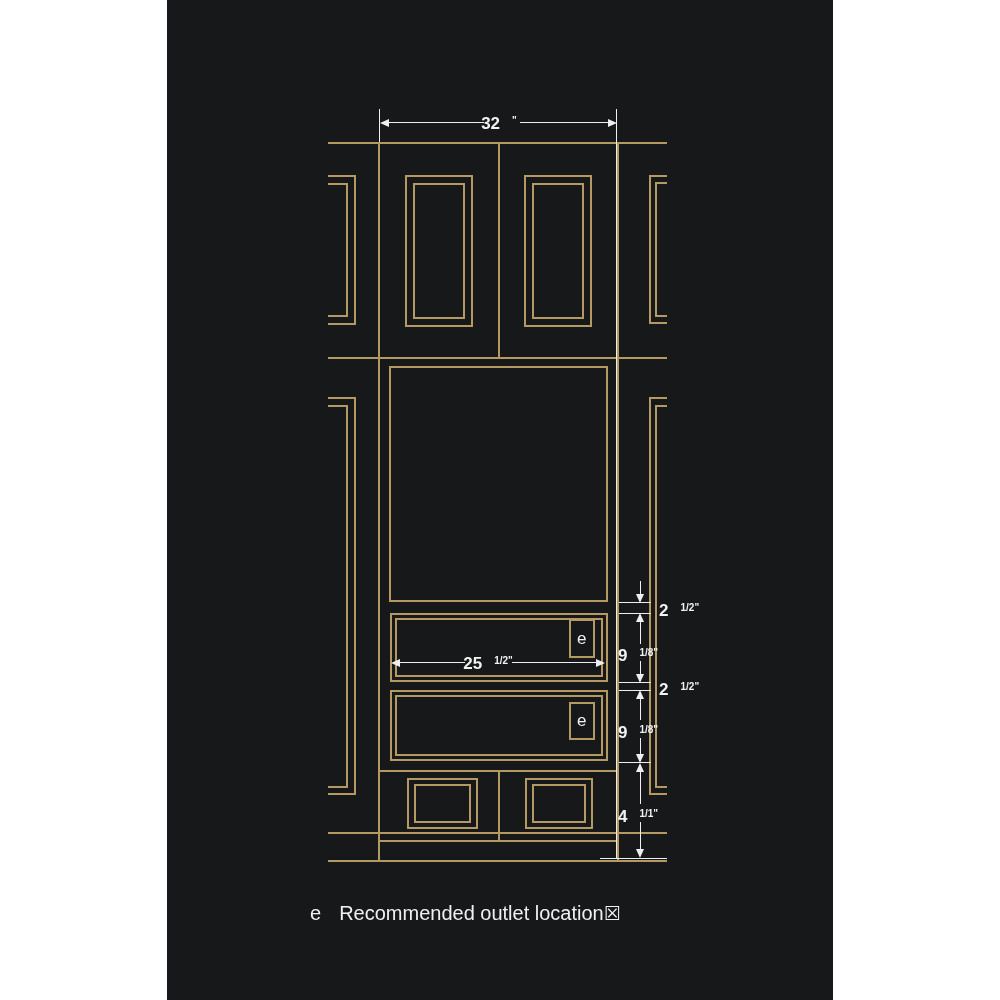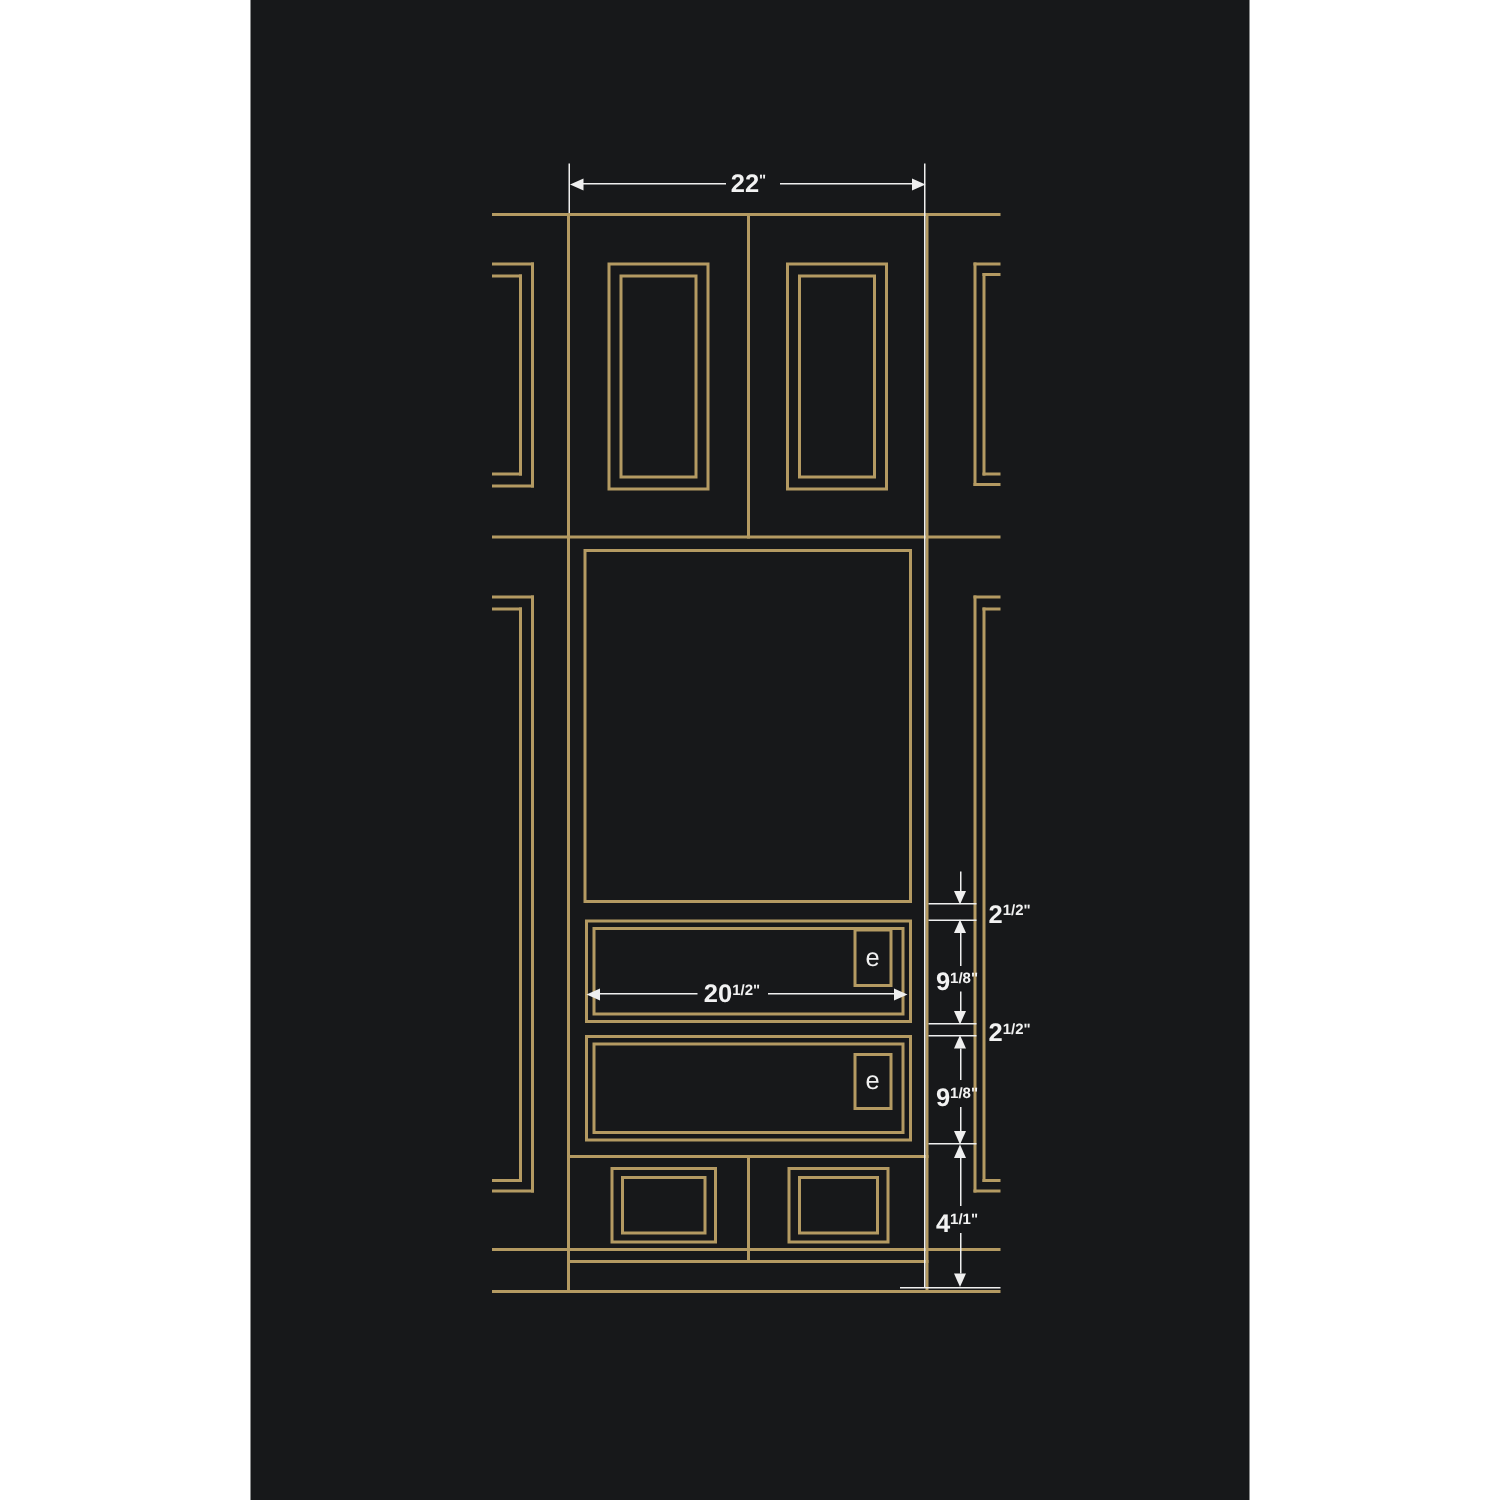--- a/index.html
+++ b/index.html
@@ -16,21 +16,21 @@
   
   .wl{position:absolute;background:#efefef;}
   
   .ar{position:absolute;width:0;height:0;}
   .ar.left {border-top:4px solid transparent;border-bottom:4px solid transparent;border-right:9px solid #efefef;}
   .ar.right{border-top:4px solid transparent;border-bottom:4px solid transparent;border-left:9px solid #efefef;}
   .ar.up   {border-left:4px solid transparent;border-right:4px solid transparent;border-bottom:9px solid #efefef;}
   .ar.down {border-left:4px solid transparent;border-right:4px solid transparent;border-top:9px solid #efefef;}
   
   .dim{position:absolute;color:#f2f2f2;font-size:17px;font-weight:bold;line-height:17px;white-space:nowrap;}
-  .dim .fr{font-size:10px;vertical-align:5px;letter-spacing:0px;}
+  .dim .fr{font-size:10px;vertical-align:5px;letter-spacing:0px;margin-left:12px;}
   .dim .un{font-size:10px;vertical-align:5px;}
   .ctr{text-align:center;}
   
   .eletter{position:absolute;color:#f0f0f0;font-size:17px;line-height:17px;}
   
   .legend{position:absolute;left:310px;top:901px;color:#f0f0f0;font-size:20px;line-height:24px;white-space:nowrap;}
   .legend .sym{margin-right:18px;}
   .notdef{font-family:"DejaVu Sans",sans-serif;font-size:19px;}
 </style>
 </head>
@@ -81,29 +81,29 @@
   <div class="gb" style="left:525px;top:778px;width:68px;height:51px;"></div>
   <div class="gb" style="left:532px;top:784px;width:54px;height:39px;"></div>
 
   <div class="wl" style="left:379px;top:109px;width:1px;height:33px;"></div>
   <div class="wl" style="left:616px;top:109px;width:1px;height:749px;"></div>
   <div class="wl" style="left:384px;top:122px;width:100px;height:1px;"></div>
   <div class="wl" style="left:520px;top:122px;width:94px;height:1px;"></div>
   <div class="ar left" style="left:380px;top:119px;"></div>
   <div class="ar right" style="left:608px;top:119px;"></div>
   <div class="dim ctr" style="left:467px;top:112px;width:64px;">
-    <span>22</span><span class="fr"></span><span class="un">"</span>
+    <span>32</span><span class="fr"></span><span class="un">"</span>
   </div>
 
   <div class="wl" style="left:395px;top:662px;width:70px;height:1px;"></div>
   <div class="wl" style="left:512px;top:662px;width:85px;height:1px;"></div>
   <div class="ar left" style="left:391px;top:659px;"></div>
   <div class="ar right" style="left:596px;top:659px;"></div>
   <div class="dim ctr" style="left:455px;top:652px;width:66px;">
-    <span>20</span><span class="fr">1/2</span><span class="un">"</span>
+    <span>25</span><span class="fr">1/2</span><span class="un">"</span>
   </div>
 
   <div class="wl" style="left:619px;top:602px;width:32px;height:1px;"></div>
   <div class="wl" style="left:619px;top:613px;width:32px;height:1px;"></div>
   <div class="wl" style="left:619px;top:682px;width:32px;height:1px;"></div>
   <div class="wl" style="left:619px;top:690px;width:32px;height:1px;"></div>
   <div class="wl" style="left:619px;top:762px;width:32px;height:1px;"></div>
   <div class="wl" style="left:600px;top:858px;width:67px;height:1px;"></div>
 
   <div class="wl" style="left:640px;top:581px;width:1px;height:13px;"></div>
@@ -133,13 +133,16 @@
   <div class="ar down" style="left:636px;top:754px;"></div>
 
   <div class="ar up" style="left:636px;top:763px;"></div>
   <div class="wl" style="left:640px;top:772px;width:1px;height:32px;"></div>
   <div class="dim ctr" style="left:615px;top:805px;width:46px;">
     <span>4</span><span class="fr">1/1</span><span class="un">"</span>
   </div>
   <div class="wl" style="left:640px;top:822px;width:1px;height:27px;"></div>
   <div class="ar down" style="left:636px;top:849px;"></div>
 
+  <div class="legend">
+    <span class="sym">e</span><span>Recommended outlet location</span><span class="notdef">☒</span>
+  </div>
 </div>
 
 </body></html>

